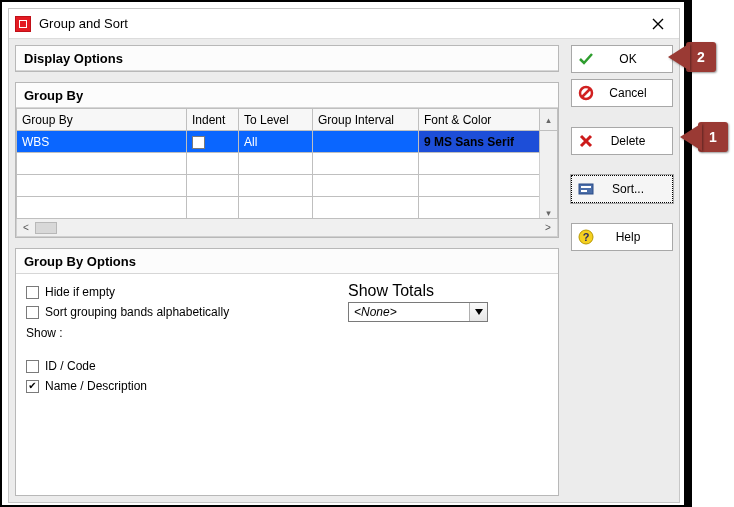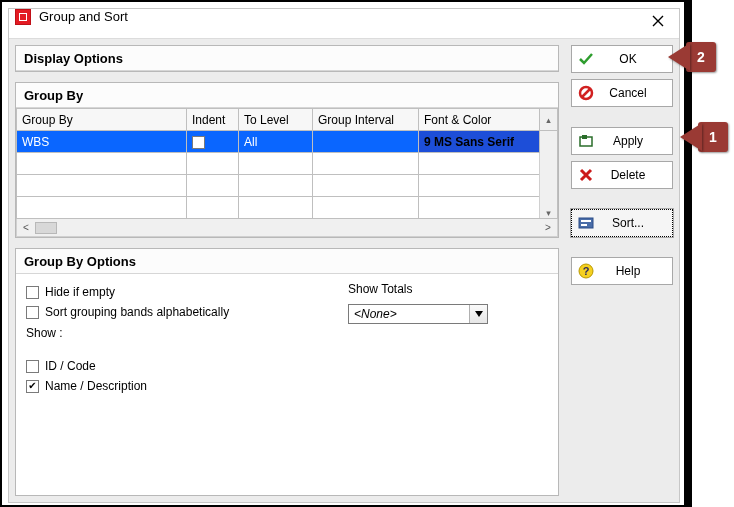--- a/index.html
+++ b/index.html
@@ -28,20 +28,21 @@
   .dialog {
     position: absolute;
     left: 6px; top: 6px;
     width: 672px; height: 495px;
     border: 1px solid #c7c7c7;
     background: #fff;
   }
   .titlebar {
     height: 30px;
     display: flex;
+    align-items: center;
     padding: 0 6px 0 6px;
     border-bottom: 1px solid #dcdcdc;
   }
   .app-square {
     width: 16px; height: 16px;
     background: #e31b23;
     border: 1px solid #c01018;
     display: flex; align-items: center; justify-content: center;
     margin-right: 8px;
   }
@@ -165,21 +166,21 @@
     border: 1px solid #b8b8b8;
     margin-left: 0;
   }
   .hscroll .hspace { flex: 1; }
 
   .gbo-grid {
     display: grid;
     grid-template-columns: 1fr 200px;
     gap: 6px 20px;
   }
-  .show-label { font-size: 12px; margin-bottom: 8px; }
+  .show-label { font-size: 16px; margin-bottom: 2px; }
   .select-box {
     width: 140px;
     border: 1px solid #7a7a7a;
     height: 20px;
     display: flex;
     align-items: center;
     background: #fff;
     font-style: italic;
   }
   .select-box span { flex: 1; padding: 0 5px; font-size: 12px; }
@@ -357,29 +358,20 @@
                 <circle cx="8" cy="8" r="6" stroke="#d12020" stroke-width="2.5" fill="none"></circle>
                 <line x1="4" y1="12" x2="12" y2="4" stroke="#d12020" stroke-width="2.5"></line>
               </svg>
             </span>
           <span class="btn-text">Cancel</span>
         </div>
         <div class="spacer"></div>
         <div class="btn">
           <span class="btn-icon">
               <svg viewBox="0 0 16 16">
-                <rect x="2" y="4" width="12" height="9" stroke="#2a6d2a" stroke-width="1.5" fill="none"></rect>
-                <rect x="4" y="2" width="5" height="4" fill="#2a6d2a"></rect>
-              </svg>
-            </span>
-          <span class="btn-text">Apply</span>
-        </div>
-        <div class="btn">
-          <span class="btn-icon">
-              <svg viewBox="0 0 16 16">
                 <path d="M3 3 L13 13 M13 3 L3 13" stroke="#cc1a1a" stroke-width="3"></path>
               </svg>
             </span>
           <span class="btn-text">Delete</span>
         </div>
         <div class="spacer"></div>
         <div class="btn btn-sort">
           <span class="btn-icon">
               <svg viewBox="0 0 16 16">
                 <rect x="1" y="3" width="14" height="10" fill="#4a6da8" stroke="#2a4d88"></rect>

